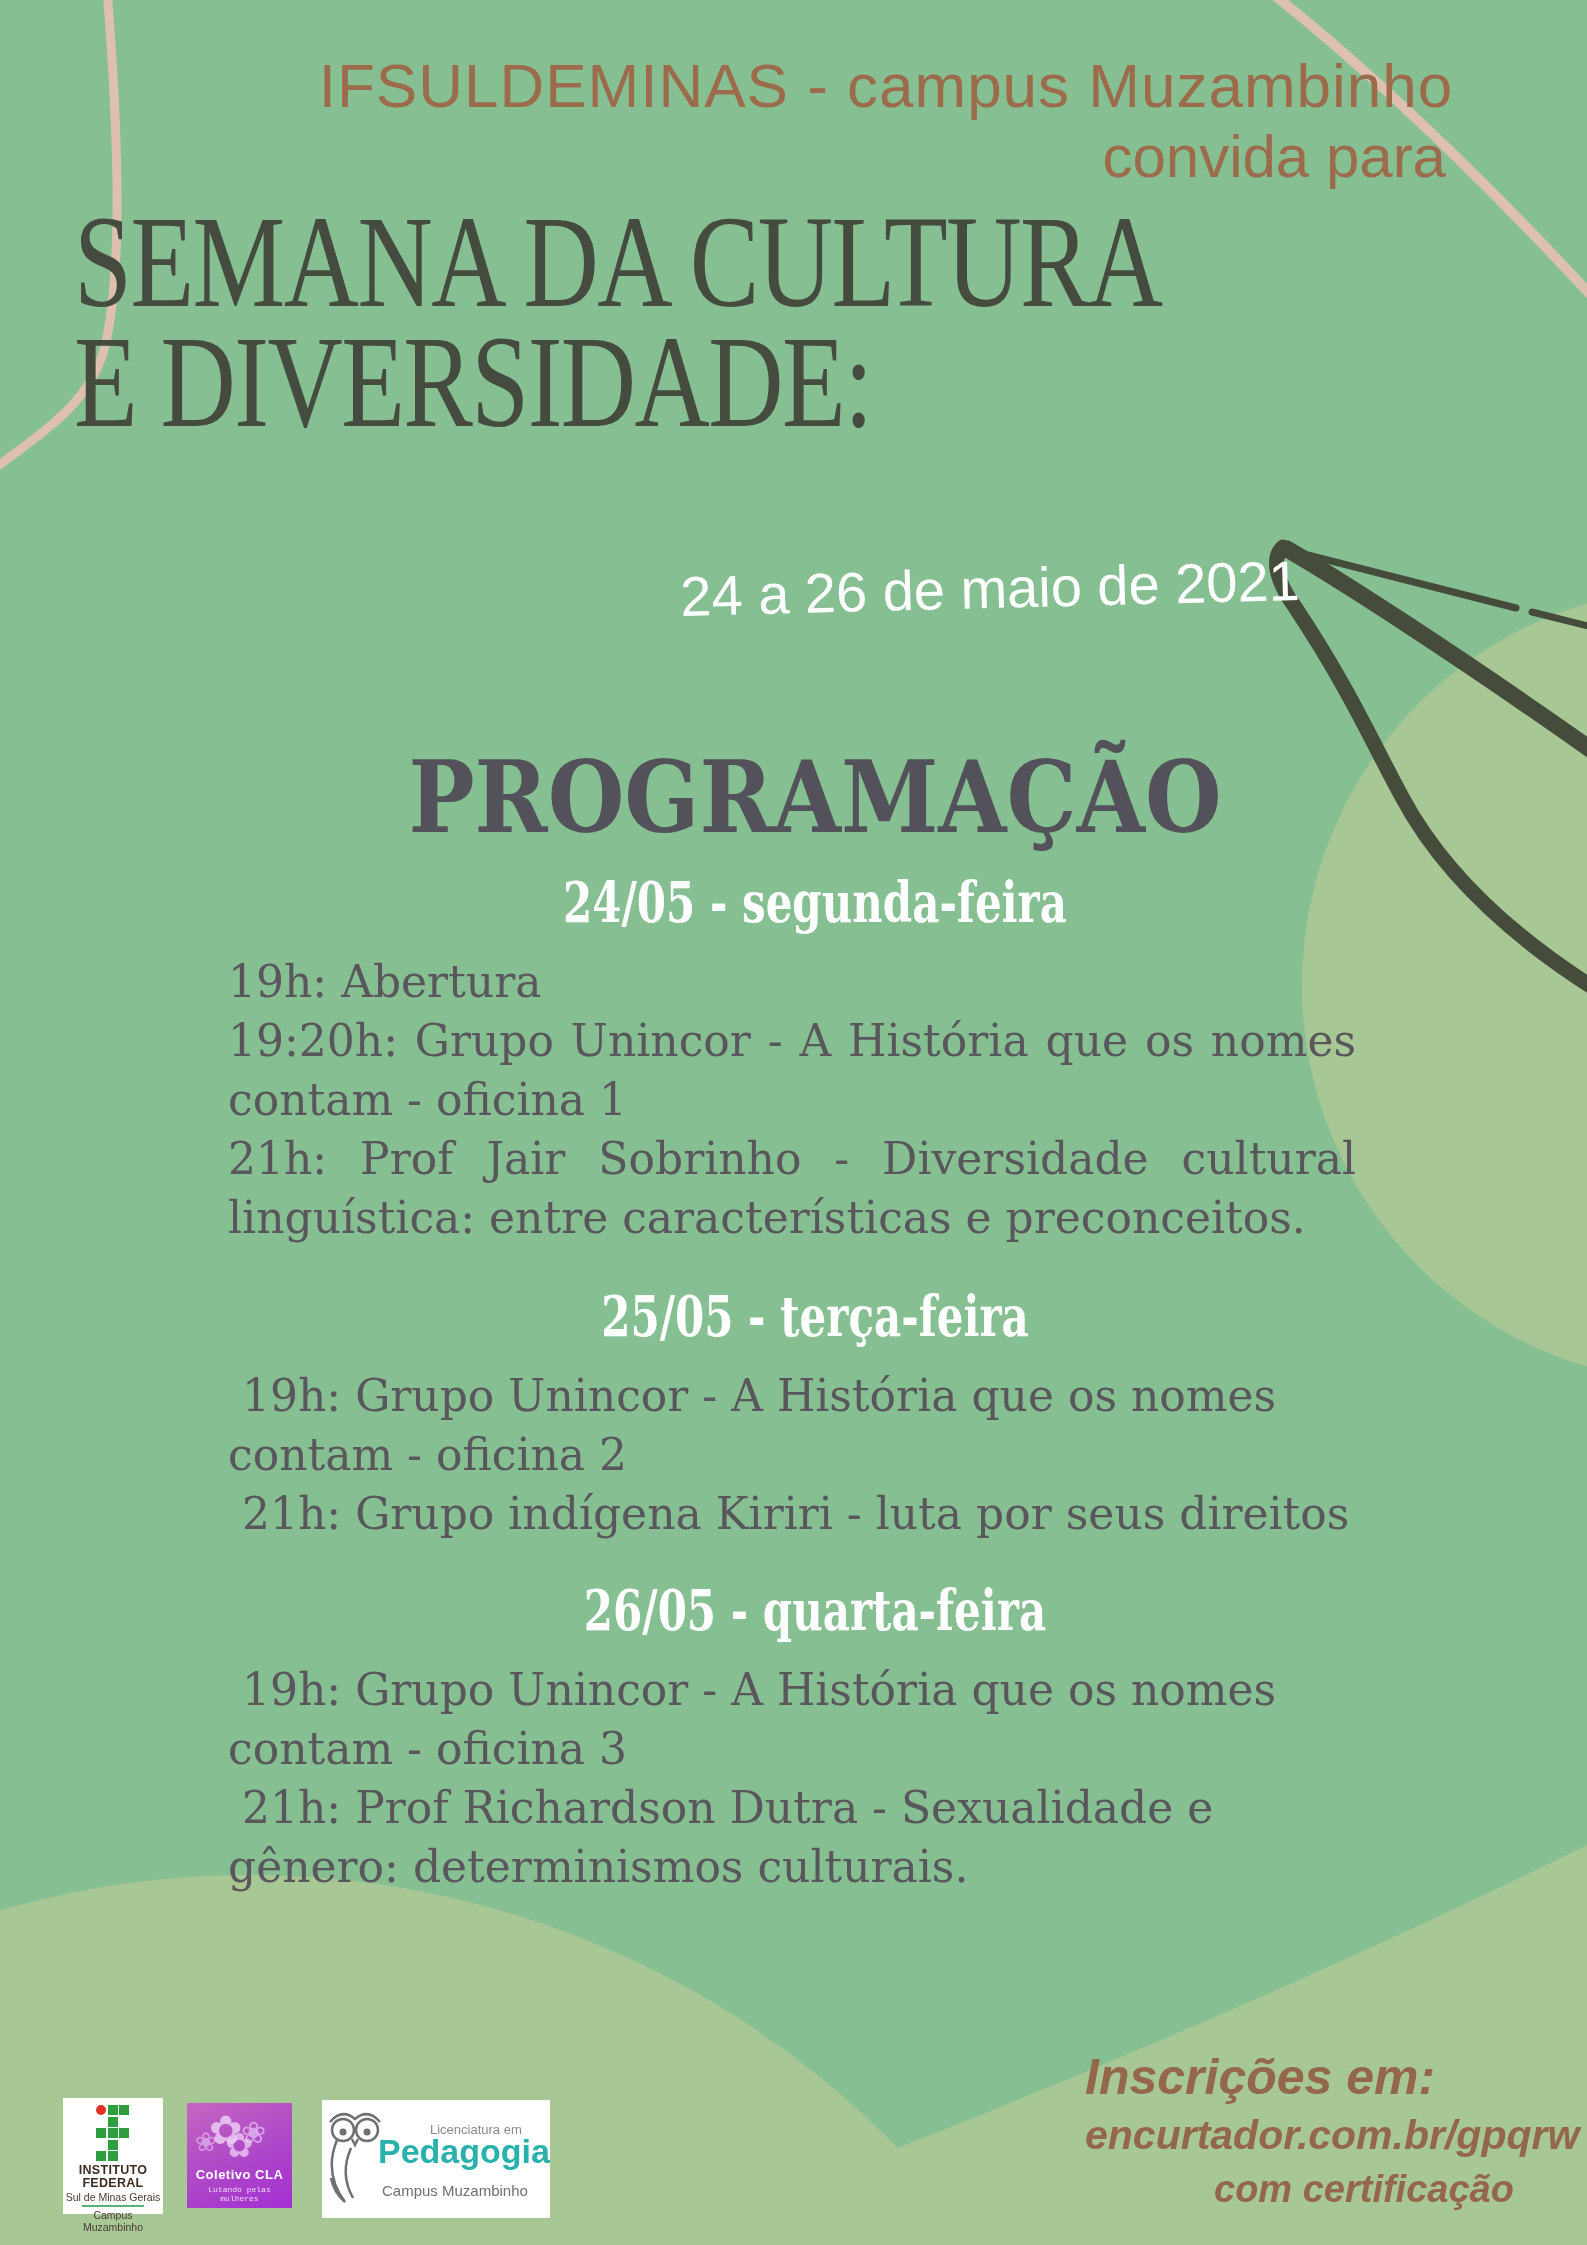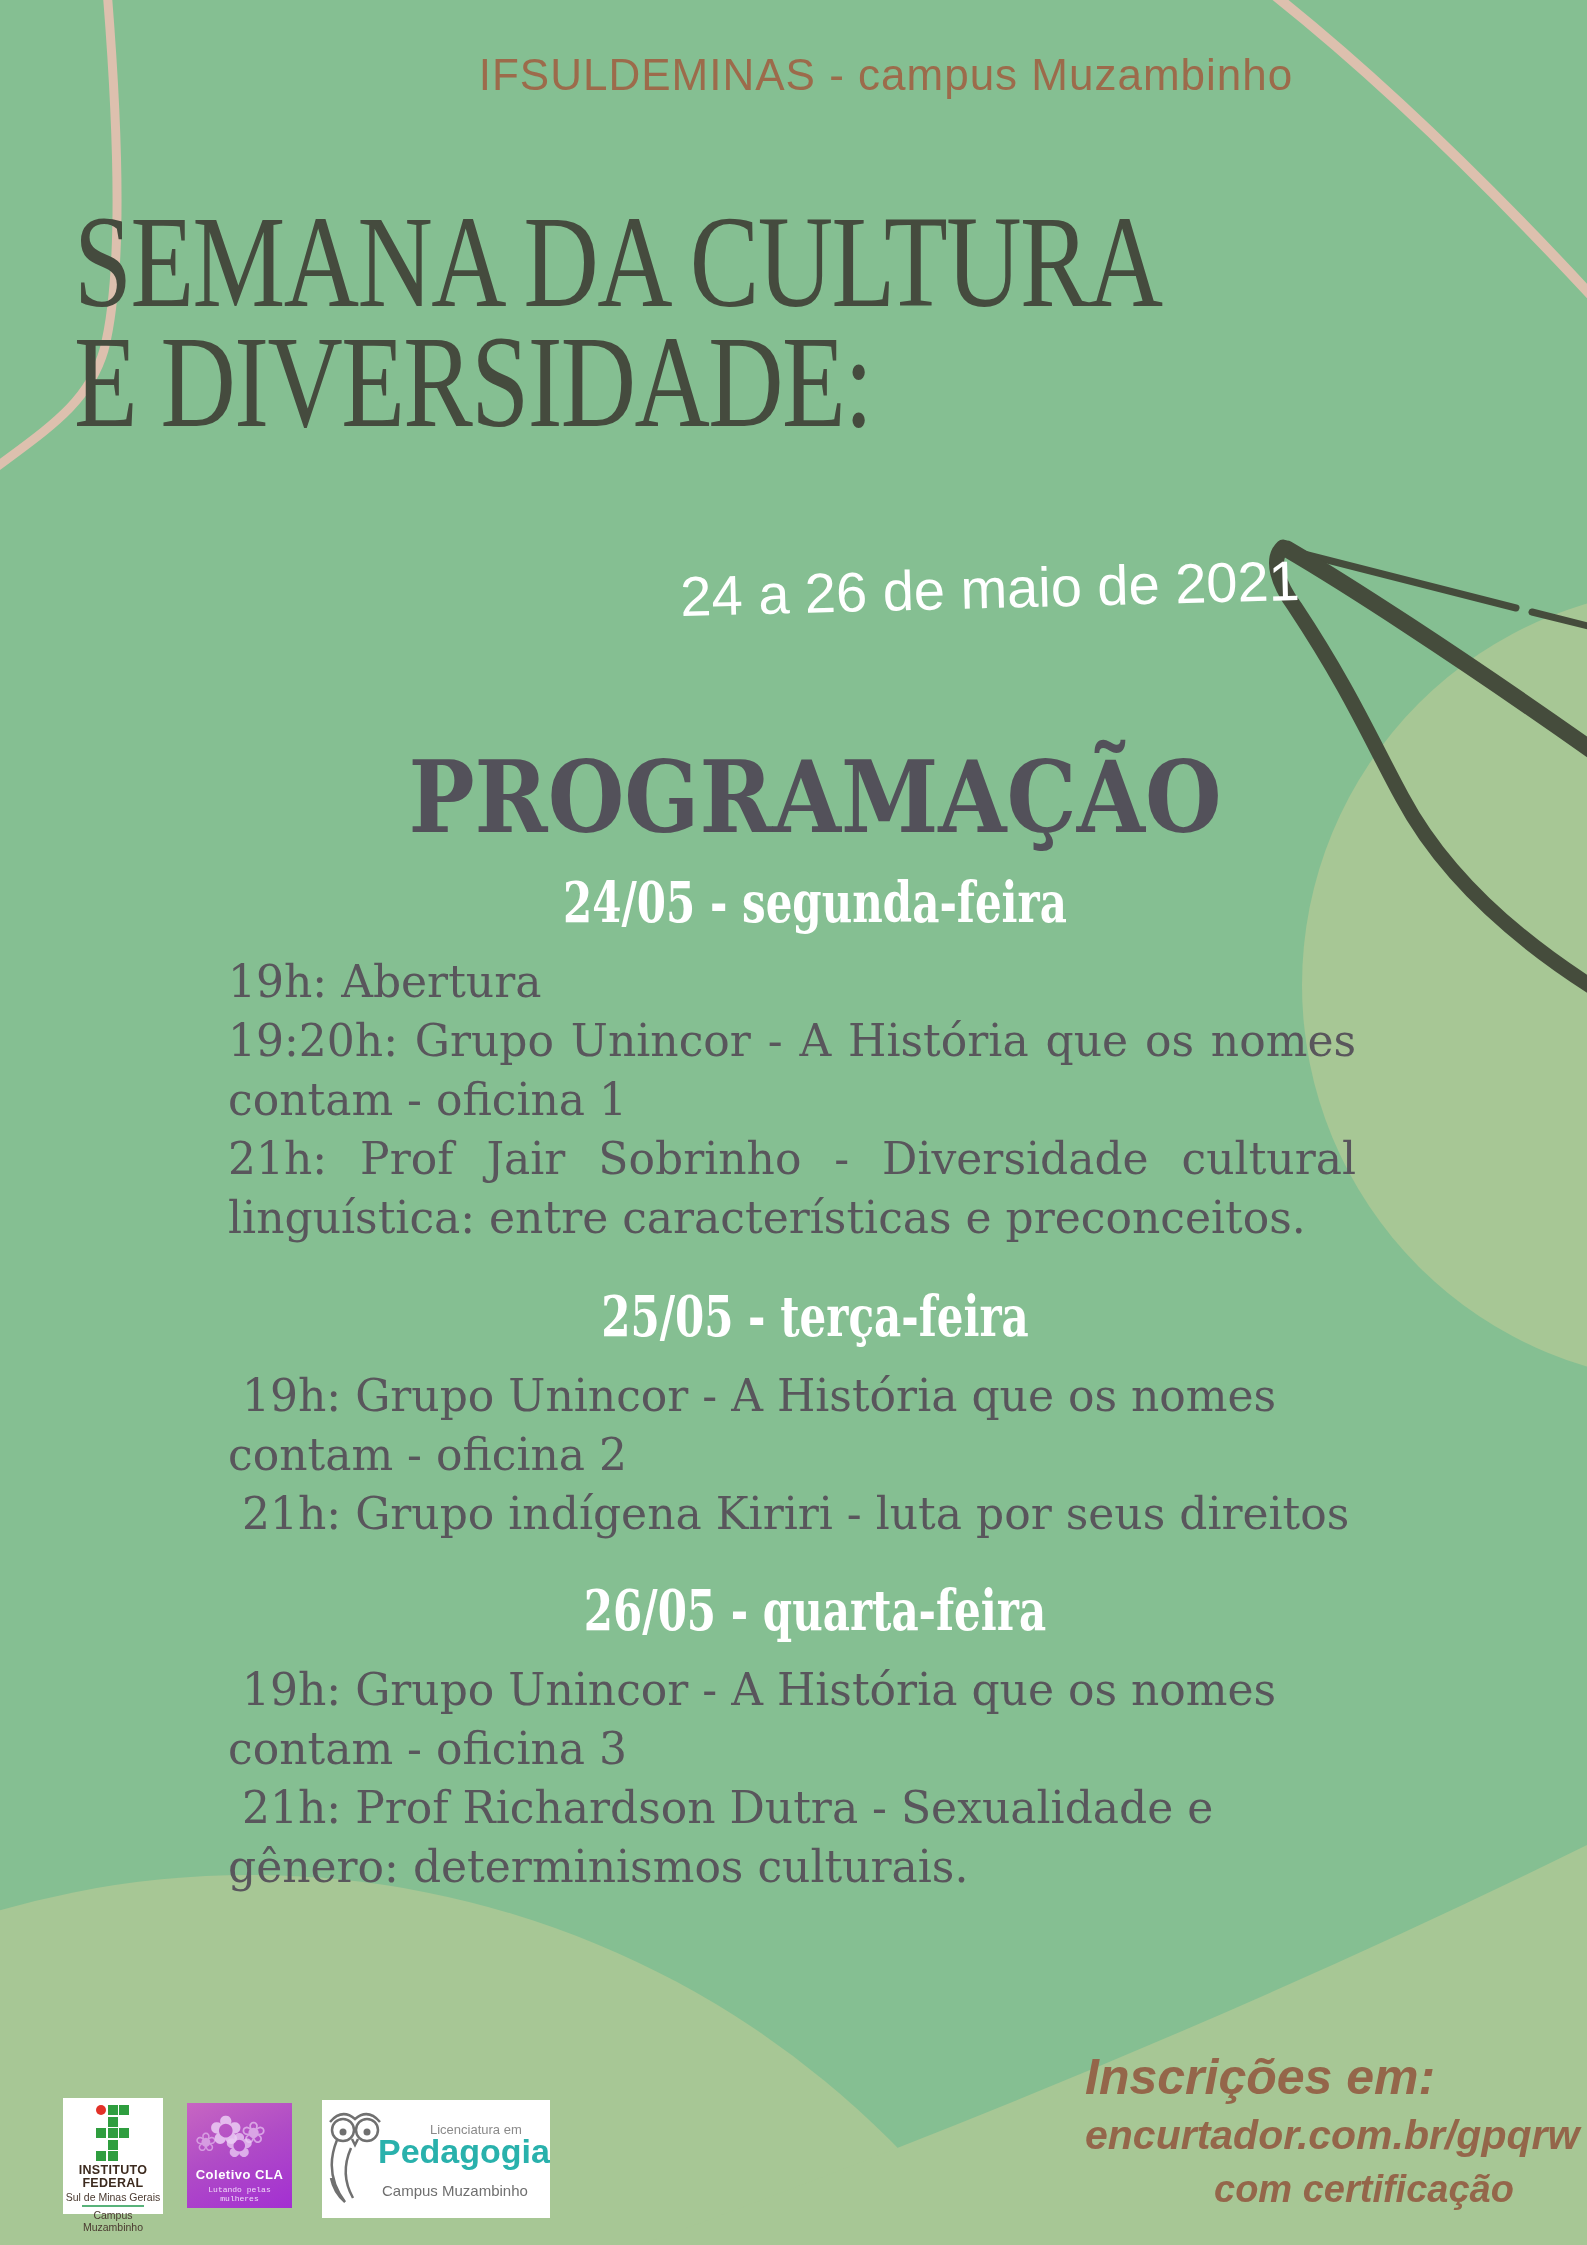--- a/index.html
+++ b/index.html
@@ -6,21 +6,21 @@
   .poster{
     position:relative;width:1587px;height:2245px;margin:0 auto;
     background:#85bf92;overflow:hidden;
     font-family:"Liberation Sans",sans-serif;
   }
   .abs{position:absolute;}
   .deco{position:absolute;left:0;top:0;pointer-events:none;}
 
   
   .hdr1{left:286px;top:50px;width:1200px;text-align:center;
-        font-size:44px;color:#9c6b4b;letter-spacing:1px;}
+        font-size:62px;color:#9c6b4b;letter-spacing:1px;}
   .hdr2{left:286px;top:122px;width:1160px;text-align:right;
         font-size:60px;color:#9c6b4b;}
 
   
   .title{font-family:"Liberation Serif",serif;color:#454b3e;
          transform:scaleX(0.79);transform-origin:left top;
          font-size:132px;line-height:1;letter-spacing:-2px;white-space:nowrap;}
   .title1{left:74px;top:196px;}
   .title2{left:74px;top:316px;}
   .subtitle{left:78px;top:470px;font-family:"Liberation Serif",serif;
@@ -97,20 +97,21 @@
 
     <g stroke="#454c3c" fill="none" stroke-linecap="round">
       <path d="M 1292 551 L 1516 608" stroke-width="7"></path>
       <path d="M 1532 612 L 1600 629" stroke-width="7"></path>
       <path d="M 1600 756 C 1450 650 1340 580 1287 549" stroke-width="17"></path>
       <path d="M 1283 547 C 1270 559 1278 584 1295 607 C 1350 690 1372 742 1402 797 C 1442 872 1512 937 1600 992" stroke-width="15"></path>
     </g>
   </svg>
 
   <div class="abs hdr1">IFSULDEMINAS - campus Muzambinho</div>
+  <div class="abs hdr2">convida para</div>
 
   <div class="abs title title1">SEMANA DA CULTURA</div>
   <div class="abs title title2">E DIVERSIDADE:</div>
   <div class="abs dates">24 a 26 de maio de 2021</div>
 
   <div class="abs prog-title">PROGRAMAÇÃO</div>
 
   <div class="abs day-head dh1">24/05 - segunda-feira</div>
   <div class="abs day-body db1 justify">
     <p>19h: Abertura</p>

